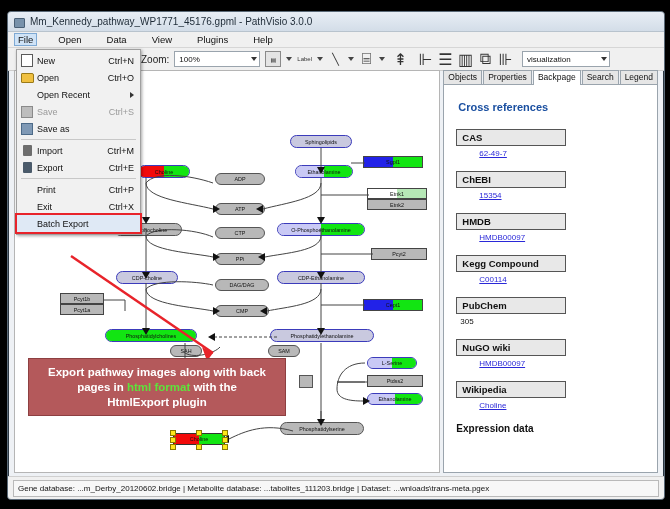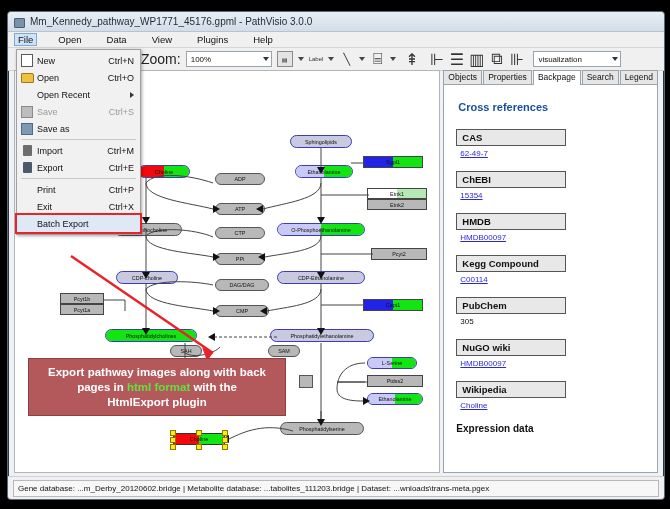--- a/index.html
+++ b/index.html
@@ -22,21 +22,21 @@
 
   
   .menubar{height:15px;background:#f0f0f0;border-bottom:1px solid #d6d6d6;
            display:flex;align-items:center;padding-left:6px;gap:17px;}
   .menubar .mi{font-size:9.5px;color:#111;padding:1px 4px;line-height:11px;}
   .menubar .mi.open{background:#cfe3f7;border:1px solid #7ea9d4;padding:0 3px;}
 
   
   .toolbar{height:22px;background:#f0f0f0;border-bottom:1px solid #cdcdcd;
            display:flex;align-items:center;padding-left:8px;gap:5px;position:relative;}
-  .tb-lbl{font-size:14px;color:#222;text-align:center;}
+  .tb-lbl{font-size:10px;color:#222;text-align:center;}
   .combo{height:14px;border:1px solid #9aa4ad;background:#fff;display:flex;align-items:center;
          justify-content:space-between;padding:0 2px 0 4px;font-size:8px;color:#111;}
   .combo .cv{white-space:nowrap;overflow:hidden;}
   .combo .arw{width:0;height:0;border-left:3px solid transparent;border-right:3px solid transparent;
               border-top:4px solid #333;margin-left:4px;}
   .tb-btn{width:14px;height:14px;border:1px solid #8a8a8a;background:#e4e4e4;
           display:flex;align-items:center;justify-content:center;font-size:6px;color:#222;}
   .tb-sm{font-size:6px;color:#333;}
   .tb-arw{width:0;height:0;border-left:3px solid transparent;border-right:3px solid transparent;
           border-top:4px solid #444;}
@@ -52,21 +52,21 @@
   .tabstrip{display:flex;align-items:flex-end;height:14px;gap:1px;border-bottom:1px solid #9aa4ad;}
   .tab{font-size:8.5px;padding:1px 4px;border:1px solid #9aa4ad;border-bottom:none;
        background:#e6e6e6;color:#111;line-height:11px;}
   .tab.active{background:#fff;position:relative;top:1px;padding-bottom:2px;}
   .sidepane{flex:1;background:#fff;border:1px solid #9aa4ad;border-top:none;overflow:hidden;
             position:relative;padding:10px 12px 0 12px;}
   .xref-h{font-size:11px;font-weight:bold;color:#1a4fa0;margin:6px 0 16px 2px;}
   .xbox{border:1px solid #555;background:#e8e8e8;font-size:9.5px;font-weight:bold;color:#111;
         padding:2px 5px;width:98px;margin-bottom:3px;}
   .xval{font-size:8px;margin:0 0 13px 4px;}
-  .xval a{color:#2a28d8;text-decoration:underline;}
+  .xval a{color:#2a28d8;text-decoration:underline;margin-left:19px;}
   .xval.plain{color:#111;text-decoration:none;}
   .expr{font-size:10px;font-weight:bold;color:#111;margin-top:4px;}
 
   
   .statusbar{position:absolute;left:0;right:0;bottom:0;height:22px;background:#f0f0f0;
              border-top:1px solid #cfcfcf;display:flex;align-items:center;}
   .status-in{margin:2px 5px;flex:1;height:15px;border:1px solid #b9b9b9;background:#f7f7f7;
              display:flex;align-items:center;padding-left:4px;font-size:8px;color:#111;}
 
   

